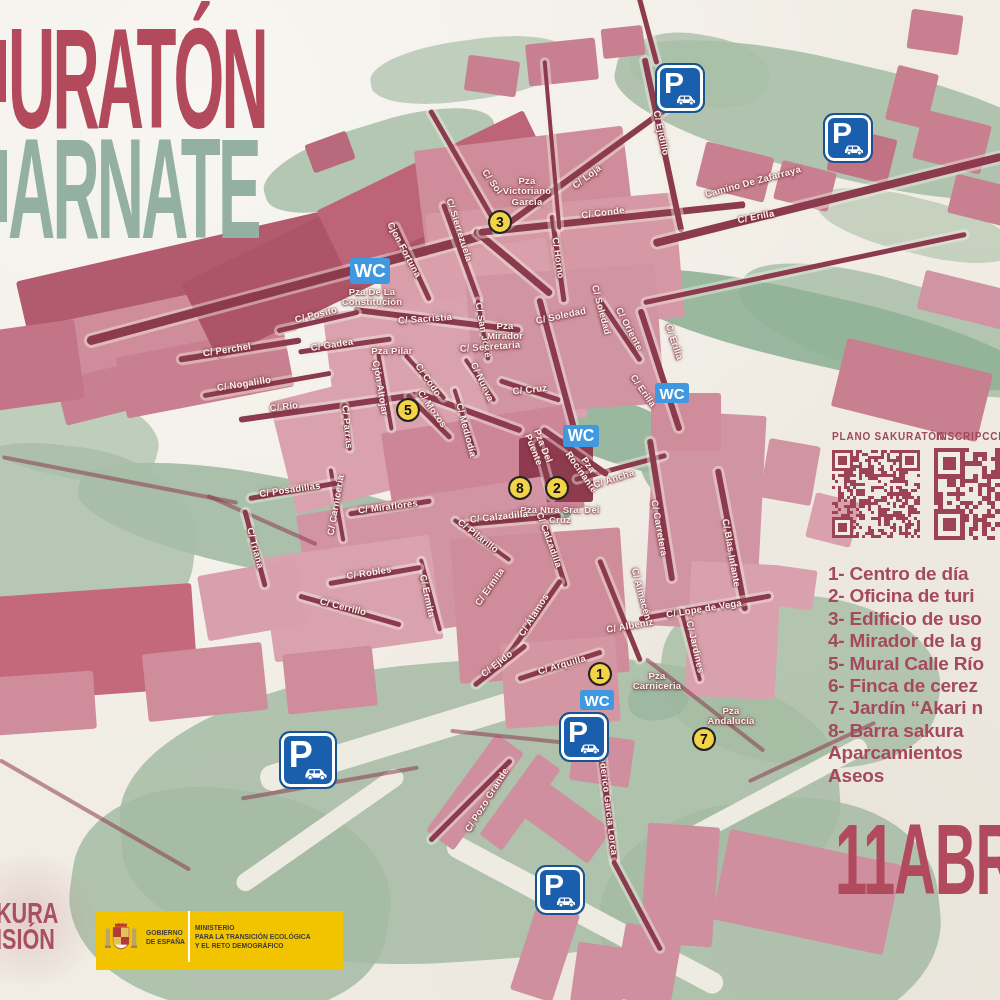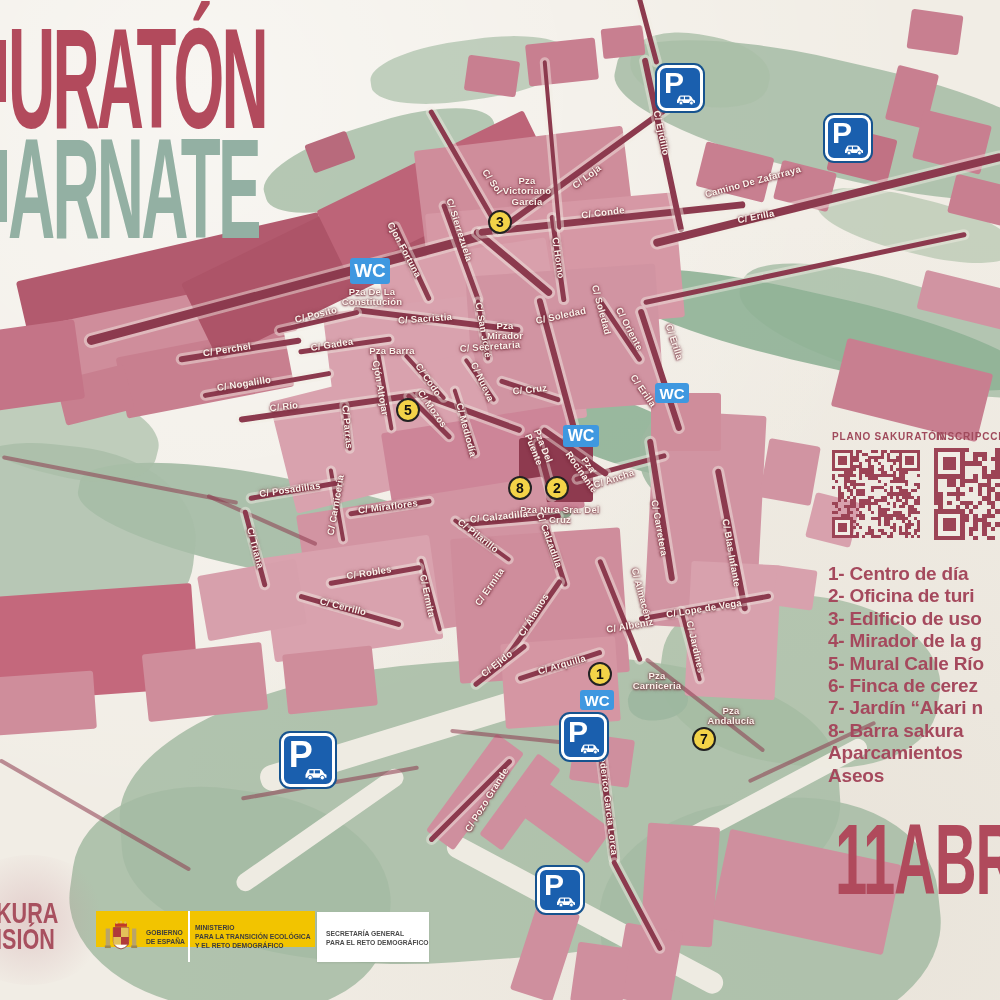--- a/index.html
+++ b/index.html
@@ -36,21 +36,21 @@
   .sliver{position:absolute;}
   
   .qr-label{position:absolute;top:431px;font-weight:bold;font-size:10px;letter-spacing:.8px;color:#a04a5c;white-space:nowrap;}
   .legend{position:absolute;left:828px;top:563px;width:280px;color:#a5495d;
     font-weight:bold;font-size:19px;line-height:22.4px;letter-spacing:-.2px;white-space:nowrap;}
   .date{position:absolute;left:835px;top:809px;font-size:100px;font-weight:bold;line-height:1;
     color:#b04a5c;transform:scaleX(.58);transform-origin:left top;letter-spacing:-2px;white-space:nowrap;}
   
   .plogo{position:absolute;left:-4px;font-weight:bold;color:#a8505f;font-size:30px;line-height:1;
     transform:scaleX(.72);transform-origin:left top;white-space:nowrap;}
-  .gov-yellow{position:absolute;left:96px;top:911px;width:219px;height:36px;background:#f2c400;}
+  .gov-yellow{position:absolute;left:96px;top:911px;width:219px;height:59px;background:#f2c400;padding-left:28px;}
   .gov-white{position:absolute;left:317px;top:912px;width:112px;height:50px;background:#fff;
     box-shadow:0 1px 2px rgba(0,0,0,.08);}
   .gov-txt{position:absolute;font-weight:bold;font-size:7.5px;line-height:9px;color:#3c3c3c;
     transform:scaleX(.9);transform-origin:left top;white-space:nowrap;}
   .gov-div{position:absolute;left:92px;top:0;width:2px;height:51px;background:#fff;}
   .wcircle{position:absolute;left:-50px;top:855px;width:160px;height:130px;border-radius:50%;
     background:radial-gradient(circle, rgba(196,140,150,.33), rgba(196,140,150,0) 70%);}
 </style>
 </head>
 <body>
@@ -206,21 +206,21 @@
       <div class="mlabel" style="left: 661px; top: 133px; transform: translate(-50%, -50%) rotate(78deg);">C/ Ejidillo</div>
       <div class="mlabel" style="left: 753px; top: 182px; transform: translate(-50%, -50%) rotate(-15deg);">Camino De Zafarraya</div>
       <div class="mlabel" style="left: 756px; top: 217px; transform: translate(-50%, -50%) rotate(-11deg);">C/ Erilla</div>
       <div class="mlabel" style="left: 558px; top: 258px; transform: translate(-50%, -50%) rotate(82deg);">C/ Horno</div>
       <div class="mlabel" style="left: 483px; top: 330px; transform: translate(-50%, -50%) rotate(80deg);">C/ San José</div>
       <div class="mlabel" style="left: 372px; top: 297px; transform: translate(-50%, -50%) rotate(0deg); width: 84px; white-space: normal;">Pza De La Constitución</div>
       <div class="mlabel" style="left: 316px; top: 315px; transform: translate(-50%, -50%) rotate(-14deg);">C/ Posito</div>
       <div class="mlabel" style="left: 425px; top: 319px; transform: translate(-50%, -50%) rotate(-4deg);">C/ Sacristia</div>
       <div class="mlabel" style="left: 505px; top: 331px; transform: translate(-50%, -50%) rotate(0deg); width: 40px; white-space: normal;">Pza Mirador</div>
       <div class="mlabel" style="left: 490px; top: 347px; transform: translate(-50%, -50%) rotate(-4deg);">C/ Secretaria</div>
-      <div class="mlabel" style="left: 392px; top: 351px; transform: translate(-50%, -50%) rotate(0deg);">Pza Barra</div>
+      <div class="mlabel" style="left: 392px; top: 351px; transform: translate(-50%, -50%) rotate(0deg);">Pza Pilar</div>
       <div class="mlabel" style="left: 332px; top: 345px; transform: translate(-50%, -50%) rotate(-9deg);">C/ Gadea</div>
       <div class="mlabel" style="left: 227px; top: 350px; transform: translate(-50%, -50%) rotate(-9deg);">C/ Perchel</div>
       <div class="mlabel" style="left: 244px; top: 384px; transform: translate(-50%, -50%) rotate(-9deg);">C/ Nogalillo</div>
       <div class="mlabel" style="left: 284px; top: 407px; transform: translate(-50%, -50%) rotate(-7deg);">C/ Río</div>
       <div class="mlabel" style="left: 380px; top: 388px; transform: translate(-50%, -50%) rotate(80deg);">Cjón Altojar</div>
       <div class="mlabel" style="left: 428px; top: 380px; transform: translate(-50%, -50%) rotate(55deg);">C/ Codo</div>
       <div class="mlabel" style="left: 432px; top: 409px; transform: translate(-50%, -50%) rotate(55deg);">C/ Mozos</div>
       <div class="mlabel" style="left: 466px; top: 430px; transform: translate(-50%, -50%) rotate(75deg);">C/ Mediodía</div>
       <div class="mlabel" style="left: 347px; top: 427px; transform: translate(-50%, -50%) rotate(85deg);">C/ Parras</div>
       <div class="mlabel" style="left: 482px; top: 382px; transform: translate(-50%, -50%) rotate(65deg);">C/ Nueva</div>
@@ -843,19 +843,13 @@
       <div>GOBIERNO</div>
       <div>DE ESPAÑA</div>
     </div>
     <div class="gov-div"></div>
     <div class="gov-txt" style="left:99px;top:12px;">
       <div>MINISTERIO</div>
       <div>PARA LA TRANSICIÓN ECOLÓGICA</div>
       <div>Y EL RETO DEMOGRÁFICO</div>
     </div>
   </div>
-  <div class="gov-white">
-    <div class="gov-txt" style="left:9px;top:17px;color:#4a4a4a;">
-      <div>SECRETARÍA GENERAL</div>
-      <div>PARA EL RETO DEMOGRÁFICO</div>
-    </div>
-  </div>
 </div>
 
 </body></html>

